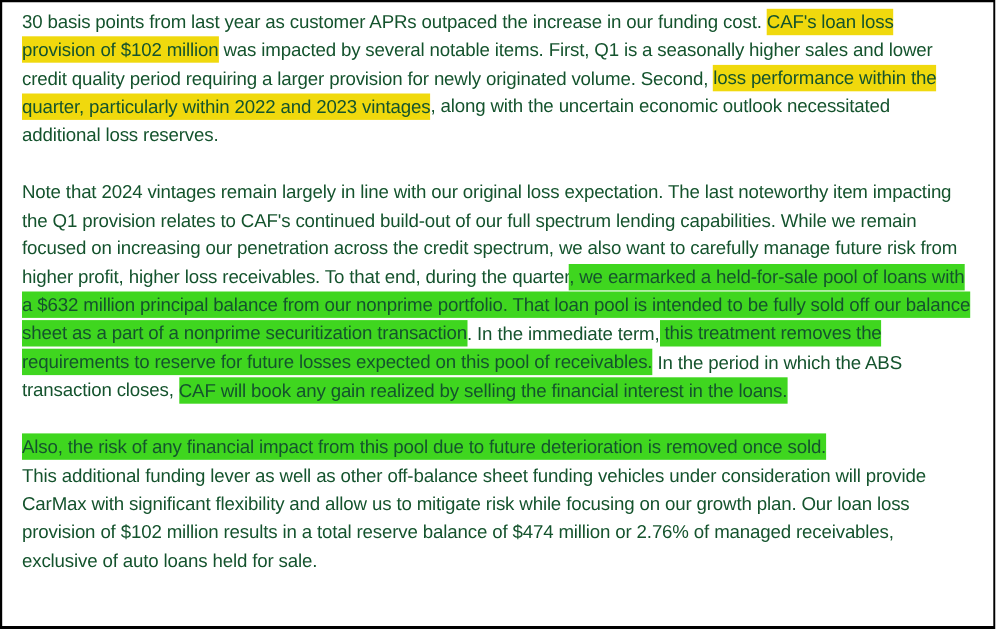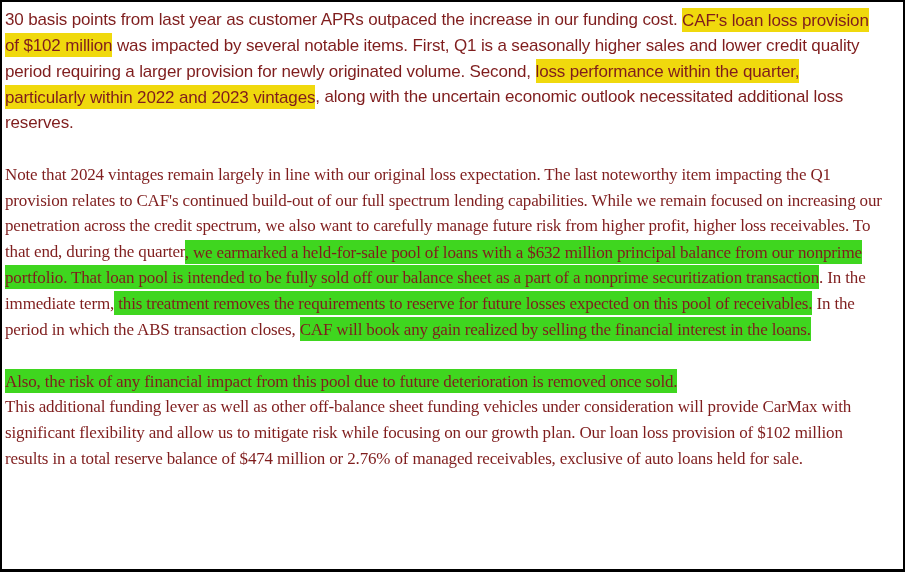--- a/index.html
+++ b/index.html
@@ -11,34 +11,33 @@
     width: 905px;
     height: 572px;
     box-sizing: border-box;
     border-style: solid;
     border-color: #000000;
     border-width: 2px 2px 3px 2px;
     background: #ffffff;
     overflow: hidden;
   }
   .content {
-    padding: 5px 20px 0 3px;
+    padding: 5px 20px 0 18px;
     font-family: "Liberation Sans", sans-serif;
     font-size: 17px;
     line-height: 25.8px;
     letter-spacing: -0.15px;
-    color: #7f1d1d;
+    color: #14532d;
     text-align: left;
   }
   p.para {
     margin: 0;
   }
   p.para + p.para {
     margin-top: 25.8px;
-    font-family: Liberation Serif, serif;
   }
   span.hl {
     padding: 2.5px 0;
   }
 </style>
 </head>
 <body>
 
 <div class="page">
   <div class="content" id="doc-content">

